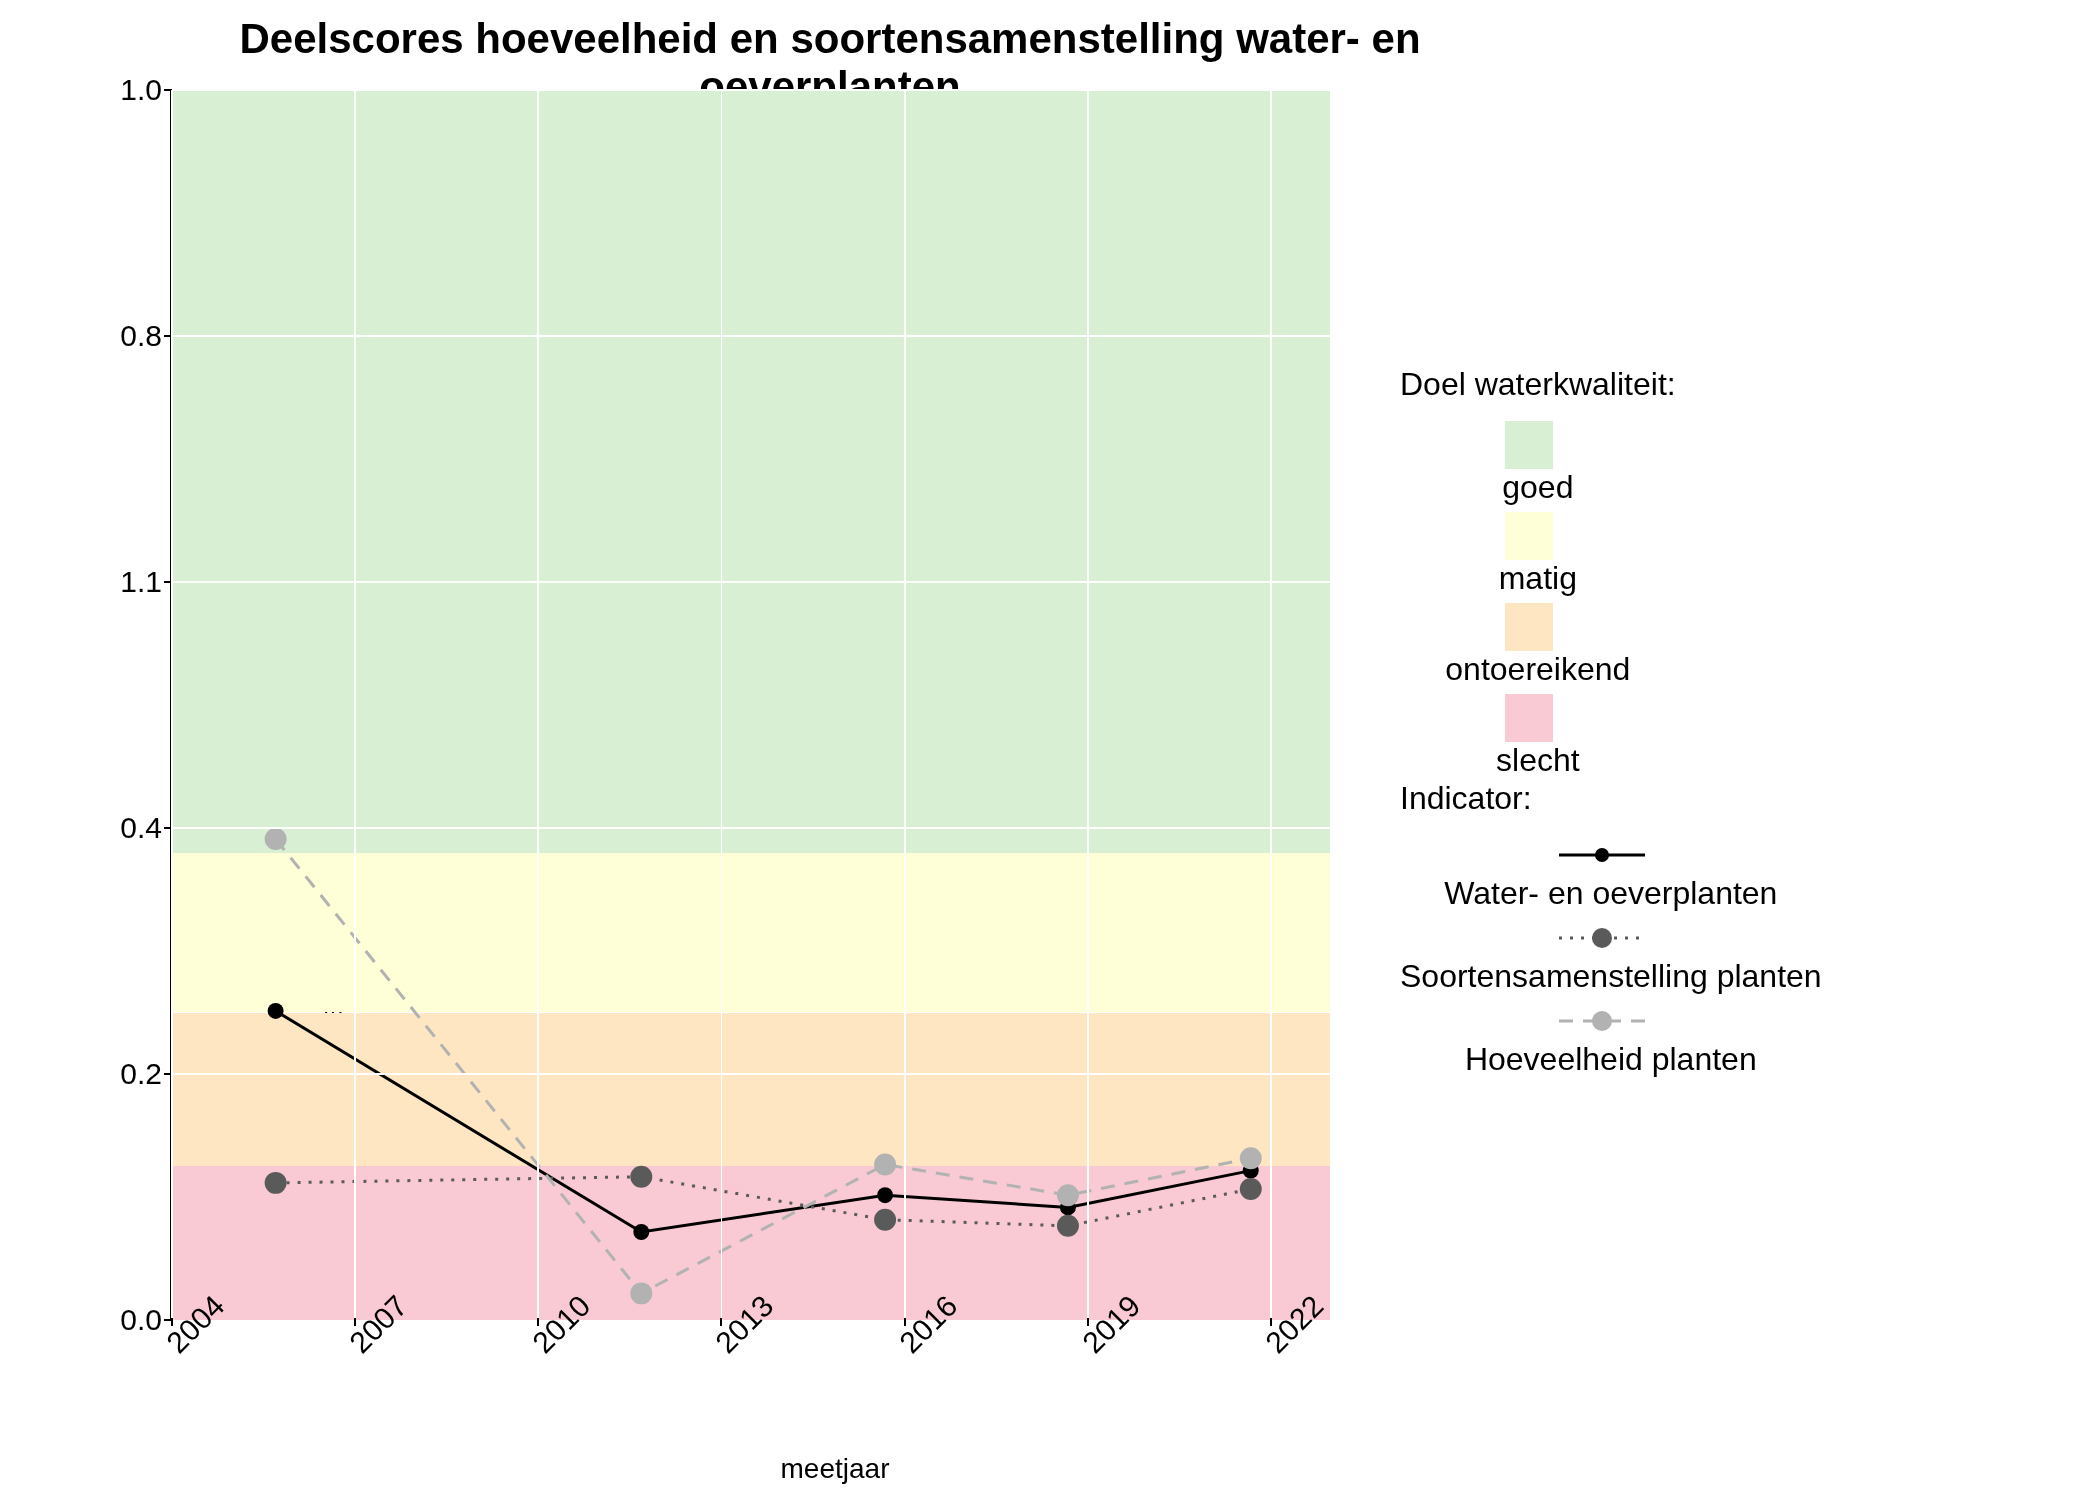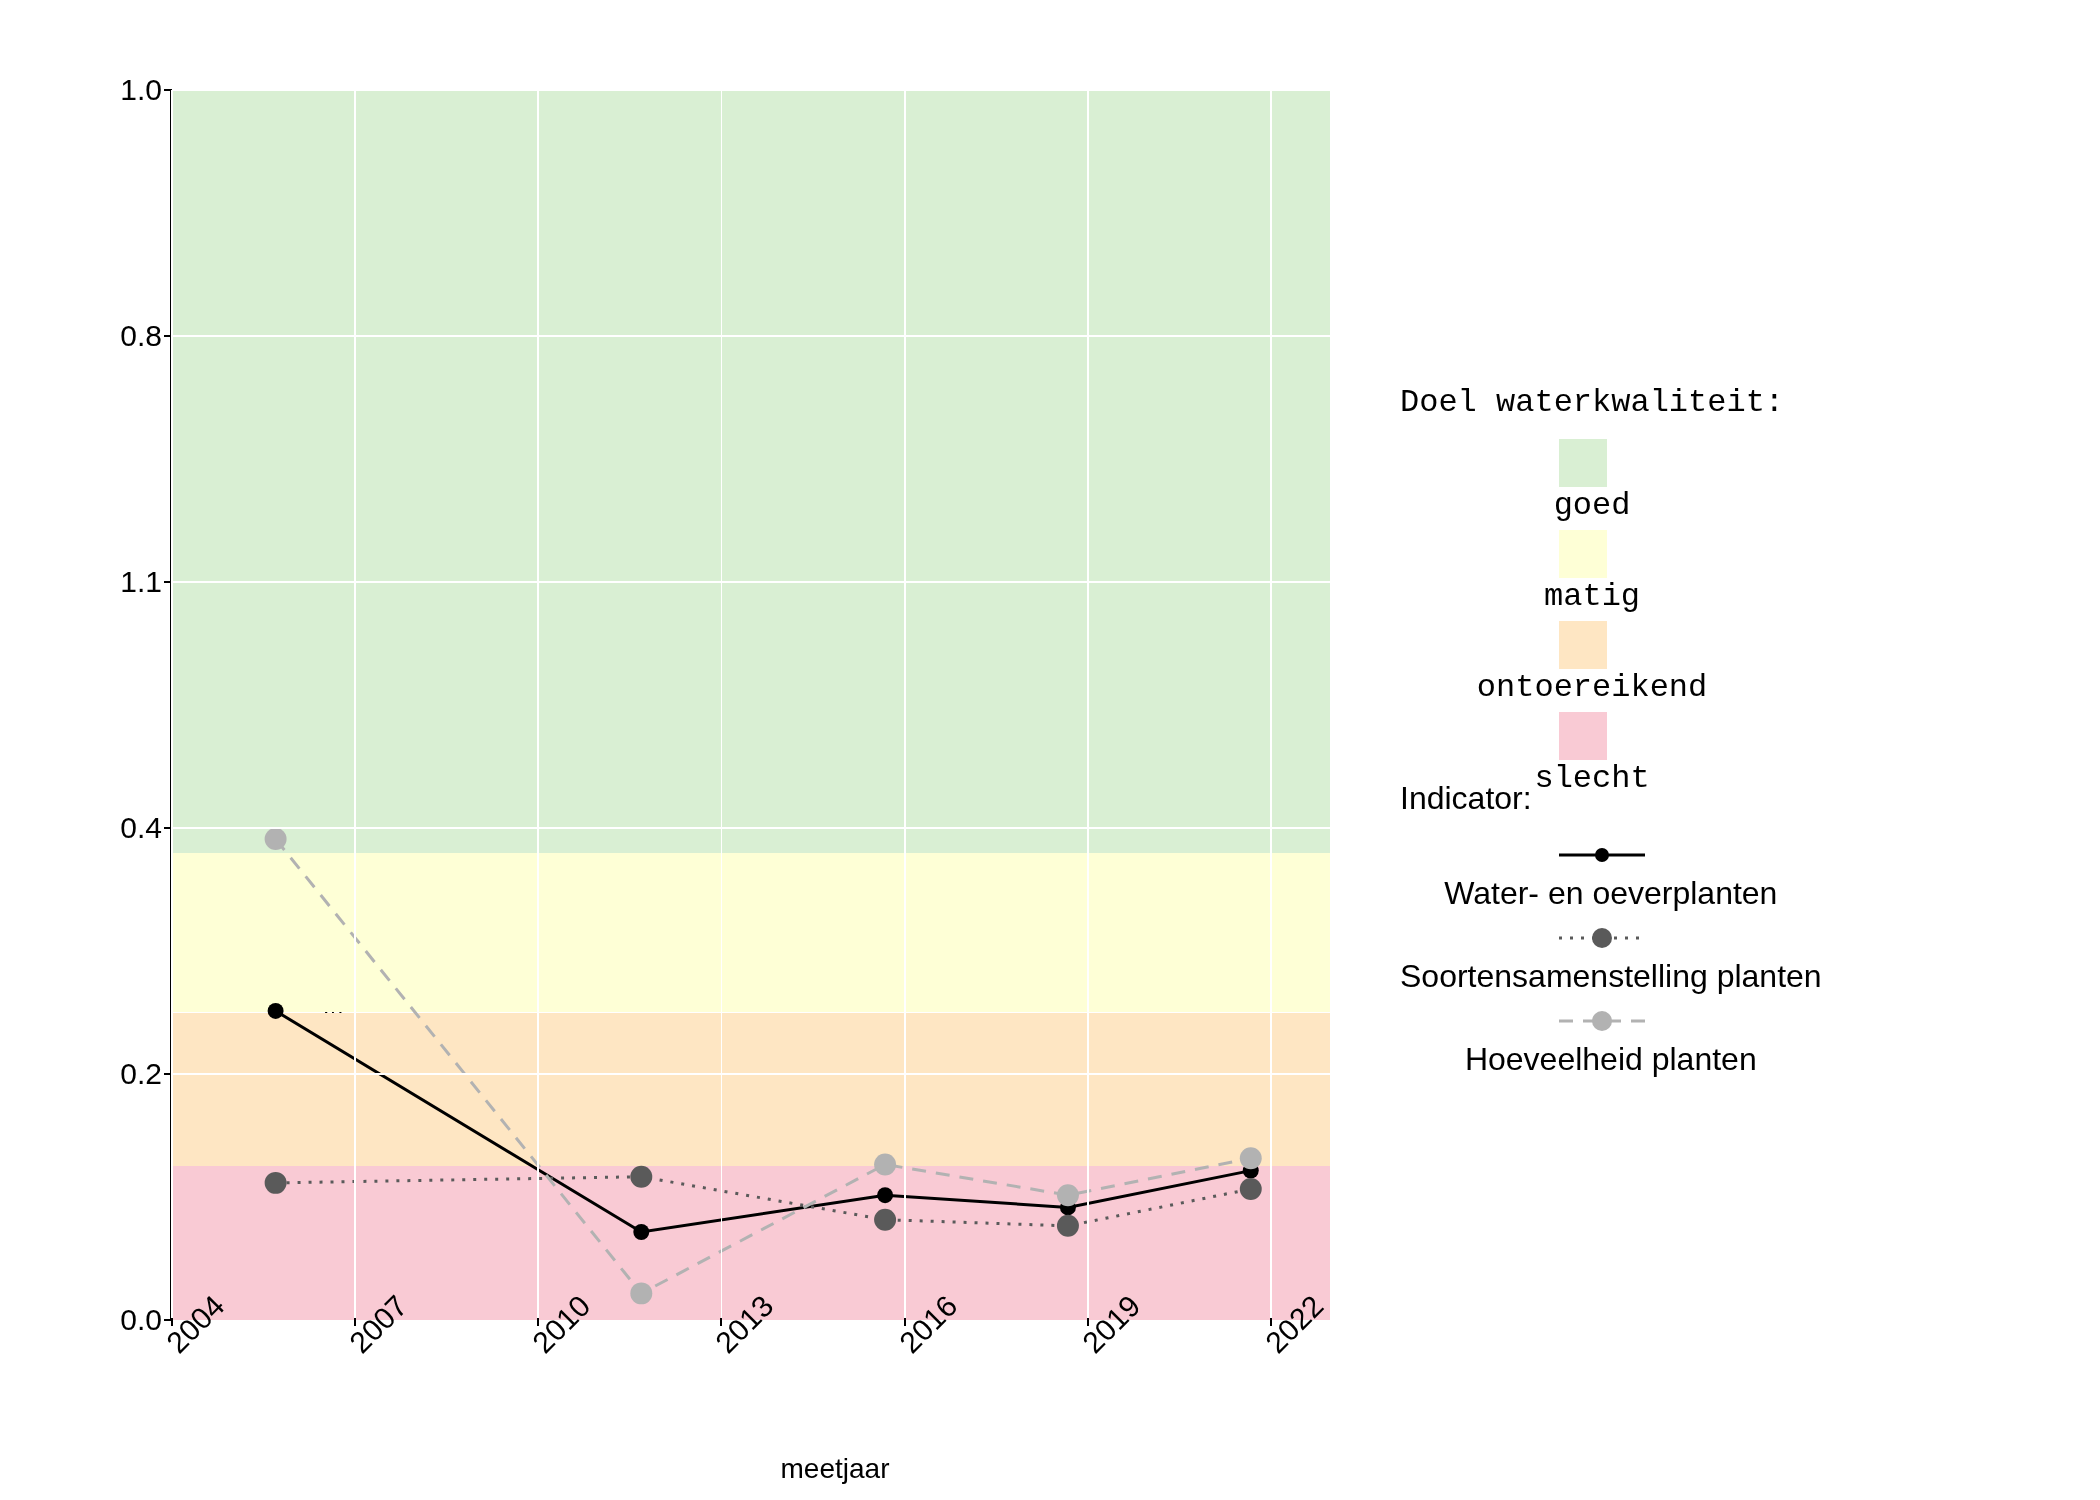--- a/index.html
+++ b/index.html
@@ -138,20 +138,21 @@
     inset: 0;
     width: 100%;
     height: 100%;
   }
 </style>
 </head>
 <body>
 
 <div class="chart-wrap">
 
+  <div class="title">Deelscores hoeveelheid en soortensamenstelling water- en oeverplanten</div>
   <div class="ylabel">kwaliteitscore (0 is minimaal, 1 is maximaal)</div>
   <div class="xlabel" style="left:170px;">meetjaar</div>
 
   <div class="plot-area" id="plot">
       <div class="band" style="top: 1076.25px; height: 153.75px; background: rgb(249, 202, 212);"></div>
       <div class="band" style="top: 922.5px; height: 153.75px; background: rgb(254, 230, 195);"></div>
       <div class="band" style="top: 762.6px; height: 159.9px; background: rgb(254, 255, 214);"></div>
       <div class="band" style="top: 0px; height: 762.6px; background: rgb(217, 239, 211);"></div>
 
     <svg class="lines" id="lines-svg" viewBox="0 0 1160 1230">
@@ -207,21 +208,21 @@
       <div class="xtick-mark" style="left: 731.632px;"></div>
       <div class="xtick" style="left: 732.632px;">2016</div>
       <div class="grid-v" style="left: 914.889px;"></div>
       <div class="xtick-mark" style="left: 914.789px;"></div>
       <div class="xtick" style="left: 915.789px;">2019</div>
       <div class="grid-v" style="left: 1098.05px;"></div>
       <div class="xtick-mark" style="left: 1097.95px;"></div>
       <div class="xtick" style="left: 1098.95px;">2022</div>
     </div>
 
-  <div class="legend" style="top:384px;font-family:Liberation Mono, monospace;">
+  <div class="legend" style="top:366px;">
     <div class="legend-title">Doel waterkwaliteit:</div>
     <div id="legend-bands-rows">
         <div class="legend-row">
           <div class="legend-swatch" style="background: rgb(217, 239, 211);"></div>
           <span>goed</span>
         </div>
         <div class="legend-row">
           <div class="legend-swatch" style="background: rgb(254, 255, 214);"></div>
           <span>matig</span>
         </div>

